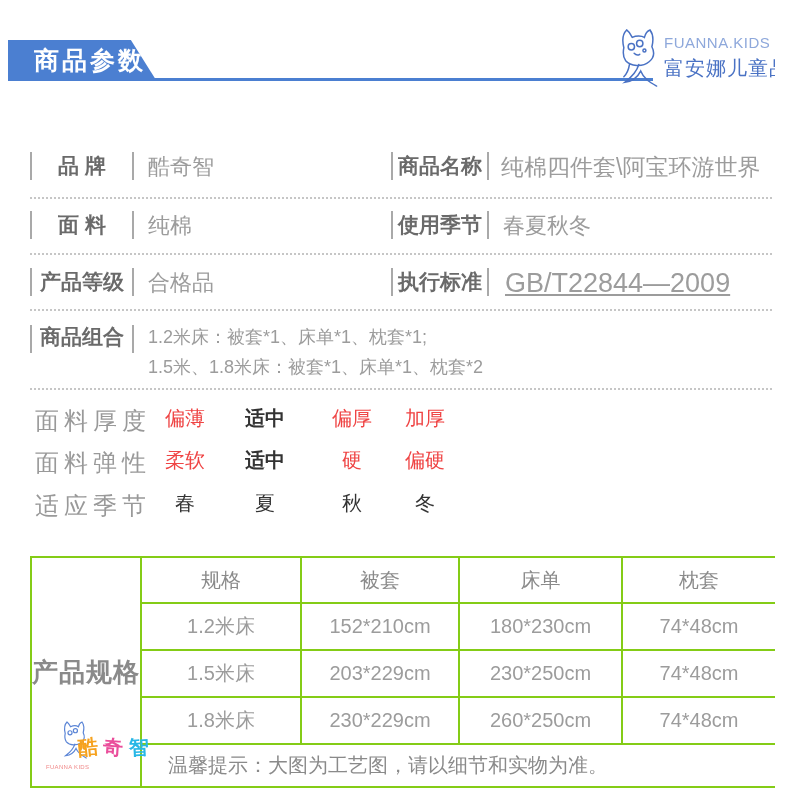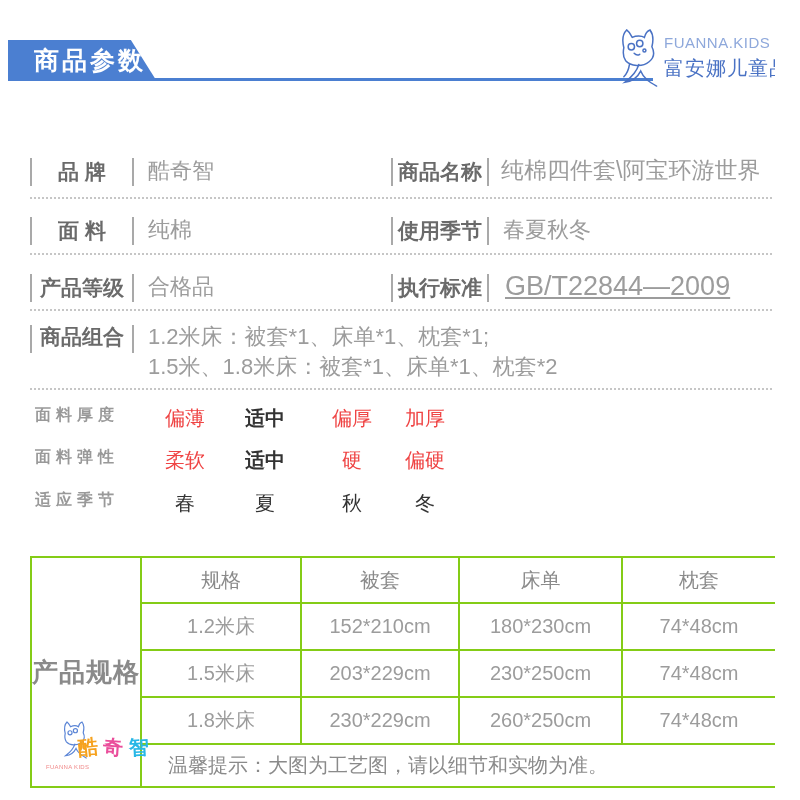--- a/index.html
+++ b/index.html
@@ -14,38 +14,38 @@
           font-size:25px;font-weight:bold;letter-spacing:3px;white-space:nowrap;}
   .hline{position:absolute;left:8px;top:78px;width:645px;height:3px;background:var(--accent,#4b7fd1);}
   .brand{position:absolute;left:612px;top:29px;display:flex;align-items:center;}
   .brand svg{width:48px;height:58px;flex:none;}
   .brand-text{margin-left:4px;}
   .brand-en{font-size:15px;color:var(--brand-light,#8ea8db);letter-spacing:0.5px;white-space:nowrap;}
   .brand-cn{font-size:20px;color:var(--brand-blue,#4a72c4);margin-top:4px;letter-spacing:1px;white-space:nowrap;}
 
   
   .prow{position:absolute;left:30px;width:745px;height:34px;}
-  .pgroup{position:absolute;top:0;display:flex;align-items:flex-end;height:34px;}
+  .pgroup{position:absolute;top:0;display:flex;align-items:flex-start;height:34px;}
   .pg-left{left:0;}
   .pg-right{left:361px;}
   .vbar{width:2px;height:28px;background:#a9a9a9;flex:none;}
   .plabel{width:100px;text-align:center;font-size:21px;font-weight:bold;color:#6a6a6a;white-space:nowrap;}
   .pg-right .plabel{width:94px;}
   .pvalue{margin-left:14px;font-size:22px;color:#9c9c9c;white-space:nowrap;}
   .pvalue.long{margin-left:12px;font-size:23px;}
   .pvalue.big{margin-left:16px;font-size:27px;text-decoration:underline;}
   .combo{height:66px;}
   .combo .pgroup{align-items:flex-start;}
   .combo .vbar{margin-top:3px;}
-  .combo-lines{margin-left:14px;font-size:22px;color:#9c9c9c;line-height:30px;white-space:nowrap;}
+  .combo-lines{margin-left:14px;font-size:18px;color:#9c9c9c;line-height:30px;white-space:nowrap;}
   .dotline{position:absolute;left:30px;width:742px;height:0;border-top:2px dotted #c6c6c6;}
 
   
   .attr-row{position:absolute;left:0;width:800px;height:30px;}
-  .attr-label{position:absolute;left:35px;top:0;font-size:16px;color:#999;letter-spacing:5px;white-space:nowrap;font-weight:bold;}
+  .attr-label{position:absolute;left:35px;top:0;font-size:24px;color:#999;letter-spacing:5px;white-space:nowrap;}
   .attr-opt{position:absolute;top:0;width:80px;text-align:center;font-size:20px;color:#ef4444;white-space:nowrap;}
   .attr-opt.o0{left:145px;}.attr-opt.o1{left:225px;}.attr-opt.o2{left:312px;}.attr-opt.o3{left:385px;}
   .attr-opt.sel{color:#333;}
   .attr-opt.sel.bold{font-weight:bold;}
 
   
   .spec{position:absolute;left:30px;top:556px;width:745px;border-collapse:collapse;table-layout:fixed;}
   .spec td{border:2px solid #84cc16;text-align:center;font-size:20px;color:#9c9c9c;padding:0;}
   .spec tr.hd td{height:44px;color:#8a8a8a;}
   .spec tr.dr td{height:45px;}

